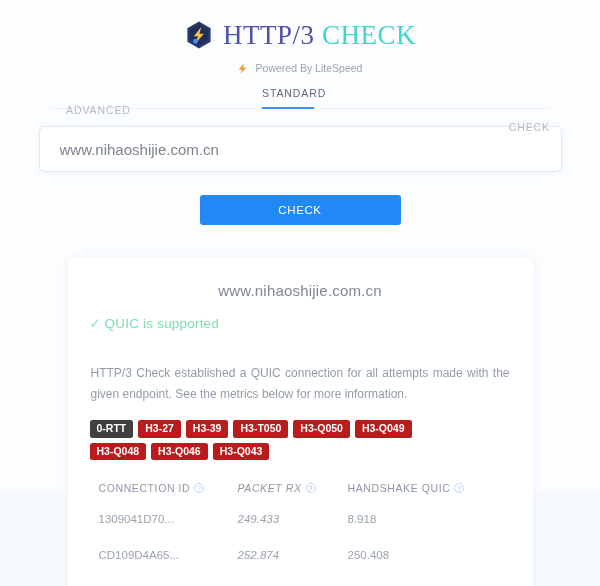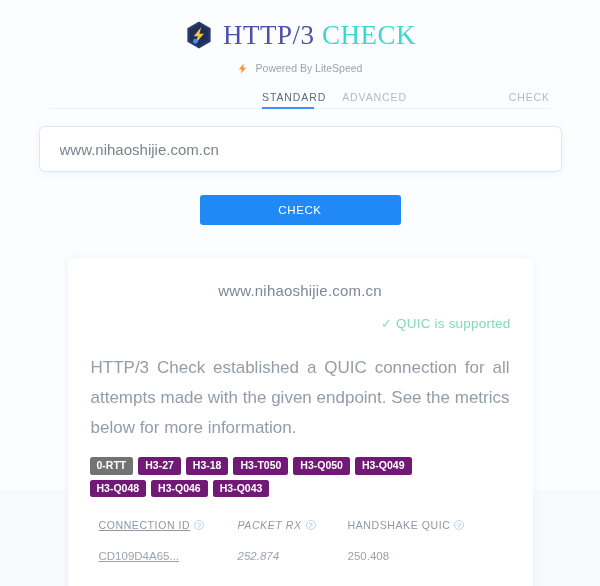--- a/index.html
+++ b/index.html
@@ -65,23 +65,23 @@
   .bolt-mini { width: 9px; height: 11px; display: block; }
 
   
   .nav-wrap {
     margin-top: 13px;
     padding: 0 50px;
   }
   .nav {
     position: relative;
     display: flex;
-    align-items: flex-end;
     height: 22px;
     border-bottom: 1px solid #e9f1f9;
+    flex-direction: column;
   }
   .nav-item {
     font-size: 10.5px;
     letter-spacing: 0.9px;
     color: #b2bac4;
     padding-bottom: 5px;
     cursor: pointer;
     user-select: none;
   }
   .nav-item.standard { margin-left: 212px; color: #5d6a78; }
@@ -143,37 +143,37 @@
   }
 
   .result-domain {
     text-align: center;
     font-size: 15px;
     color: #7e8794;
     letter-spacing: 0.2px;
   }
 
   .support-line {
-    text-align: right;
+    text-align: left;
     font-size: 13.5px;
     color: #7fddb1;
     margin-top: 17px;
     letter-spacing: 0.2px;
   }
   .support-line .tick {
     display: inline-block;
     margin-right: 4px;
     font-size: 13px;
     color: #8ce0bb;
   }
   .support-line.big { font-size: 15px; margin-top: 16px; }
 
   .description {
-    margin-top: 22px;
-    font-size: 17px;
+    margin-top: 32px;
+    font-size: 12px;
     line-height: 1.75;
     color: #939da9;
     text-align: justify;
     padding: 0 1px;
   }
 
   .badges {
     margin-top: 15px;
     display: flex;
     flex-wrap: wrap;
@@ -182,22 +182,22 @@
   }
   .badge {
     font-size: 10.5px;
     color: #ffffff;
     padding: 3px 7px 4px;
     border-radius: 2.5px;
     line-height: 1;
     white-space: nowrap;
     font-weight: bold;
   }
-  .badge.green { background: #737373; }
-  .badge.blue  { background: #701a75; }
+  .badge.green { background: #404040; }
+  .badge.blue  { background: #b91c1c; }
 
   
   .metrics {
     margin-top: 22px;
     width: 100%;
     border-collapse: collapse;
   }
   .metrics th {
     text-align: left;
     font-size: 10.5px;
@@ -206,21 +206,21 @@
     color: #8e98a6;
     padding: 0 0 19px 0;
     white-space: nowrap;
   }
   .metrics td {
     font-size: 11.5px;
     color: #9aa3ae;
     padding: 0 0 24px 0;
     white-space: nowrap;
   }
-  .metrics th:nth-child(1), .metrics td:nth-child(1) { width: 148px; padding-left: 9px; text-decoration: underline; }
+  .metrics th:nth-child(1), .metrics td:nth-child(1) { width: 148px; padding-left: 9px; }
   .metrics th:nth-child(2), .metrics td:nth-child(2) { width: 110px; font-style: italic; }
 
   .info-icon {
     display: inline-block;
     width: 10px;
     height: 10px;
     border: 1px solid #bdd5f2;
     border-radius: 50%;
     font-size: 7.5px;
     line-height: 9px;
@@ -281,39 +281,44 @@
     <div class="support-line">
       <span class="tick">✓</span><span>QUIC is supported</span>
     </div>
 
 
     <div class="description">HTTP/3 Check established a QUIC connection for all attempts made with the given endpoint. See the metrics below for more information.</div>
 
     <div class="badges">
       <span class="badge green">0-RTT</span>
       <span class="badge blue">H3-27</span>
-      <span class="badge blue">H3-18</span>
+      <span class="badge blue">H3-39</span>
       <span class="badge blue">H3-T050</span>
       <span class="badge blue">H3-Q050</span>
       <span class="badge blue">H3-Q049</span>
       <span class="badge blue">H3-Q048</span>
       <span class="badge blue">H3-Q046</span>
       <span class="badge blue">H3-Q043</span>
     </div>
 
     <table class="metrics">
       <thead>
         <tr>
           <th><span>CONNECTION ID</span><span class="info-icon">?</span></th>
           <th><span>PACKET RX</span><span class="info-icon">?</span></th>
           <th><span>HANDSHAKE QUIC</span><span class="info-icon">?</span></th>
         </tr>
       </thead>
       <tbody>
         <tr>
+          <td>1309041D70...</td>
+          <td>249.433</td>
+          <td>8.918</td>
+        </tr>
+        <tr>
           <td>CD109D4A65...</td>
           <td>252.874</td>
           <td>250.408</td>
         </tr>
       </tbody>
     </table>
 
   </div>
 </div>
 

